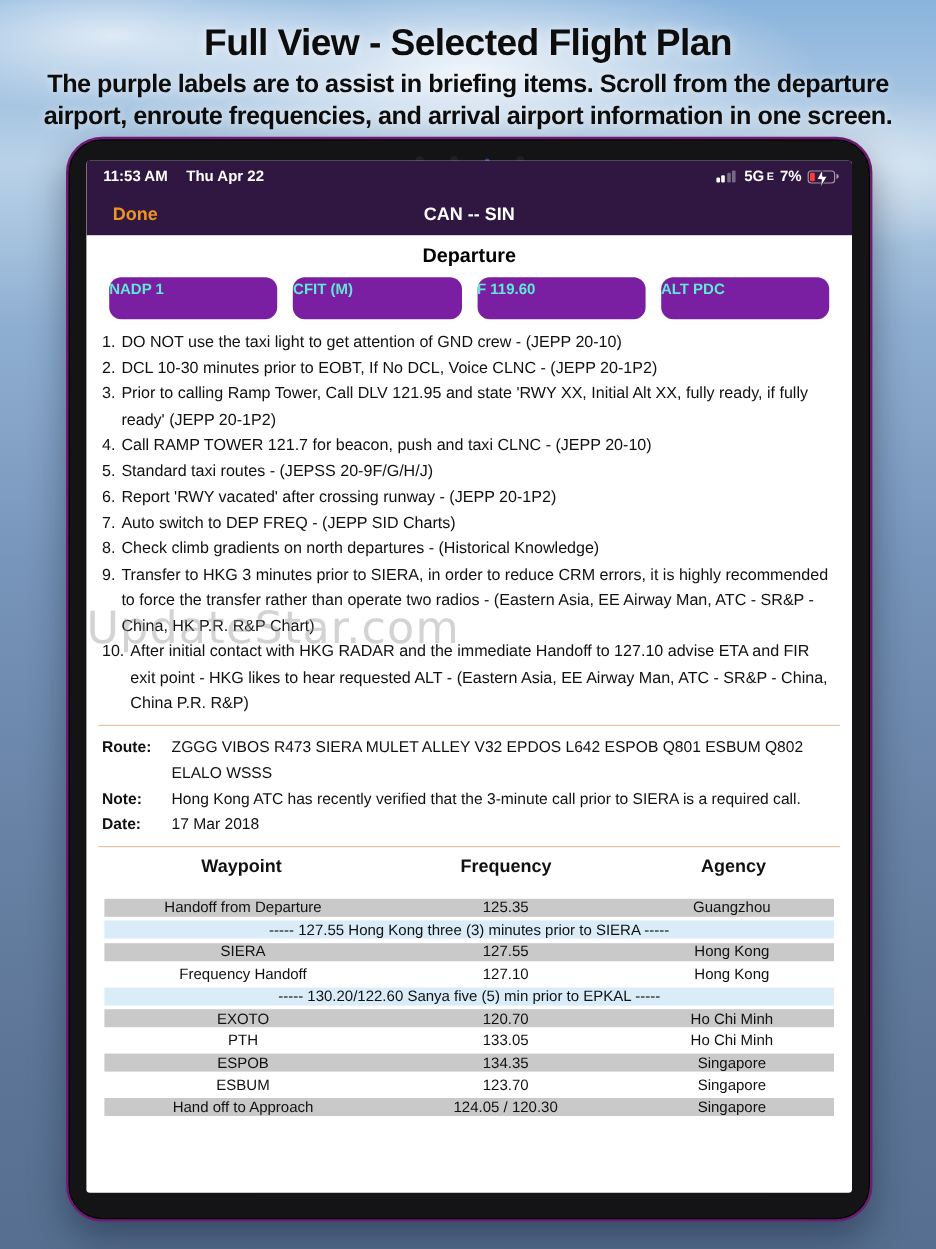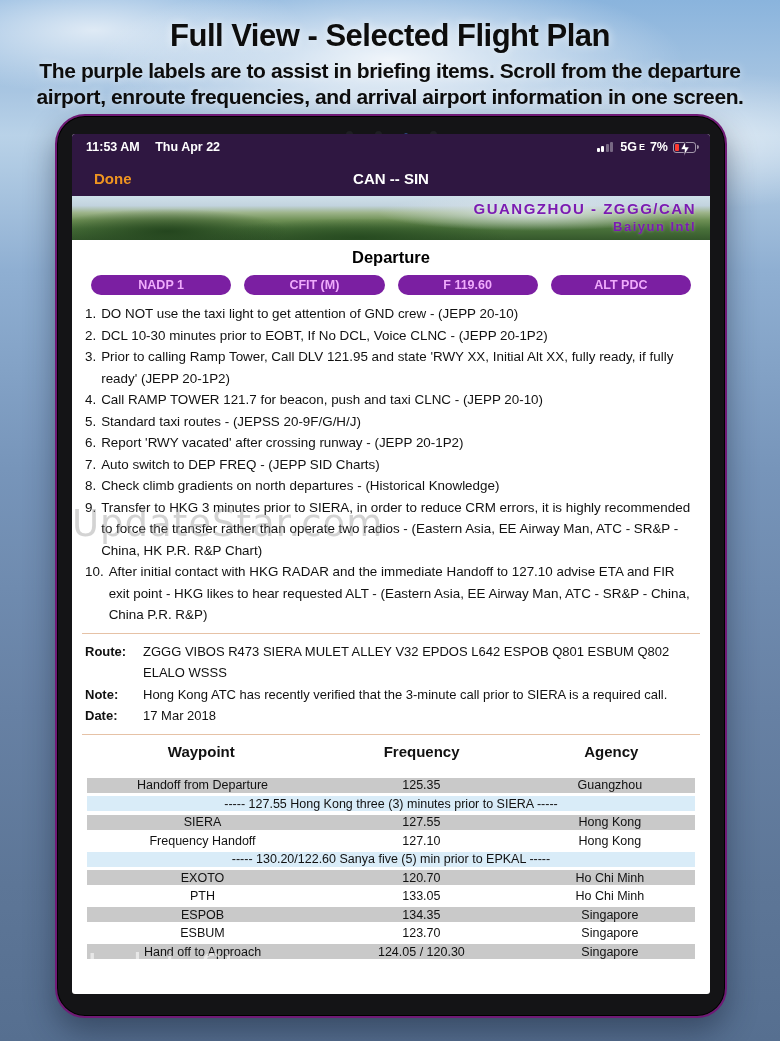--- a/index.html
+++ b/index.html
@@ -74,22 +74,22 @@
       radial-gradient(ellipse 220px 26px at 72% 38%, rgba(224,233,240,0.9), rgba(224,233,240,0) 70%),
       radial-gradient(ellipse 160px 30px at 15% 80%, rgba(28,60,24,0.8), rgba(28,60,24,0) 75%),
       radial-gradient(ellipse 200px 26px at 45% 95%, rgba(36,72,30,0.85), rgba(36,72,30,0) 75%),
       linear-gradient(180deg,#cfe0ea 0%, #c2d3de 22%, #9db48a 38%, #6e9055 55%, #49713a 75%, #35582c 100%);
   }
   
   .content{ padding:0 13px; color:#111; }
   h2.section{ text-align:center; font-size:16.5px; font-weight:bold; color:#000; margin:8px 0 6px; }
   .pills{ display:flex; gap:13px; padding:2px 6px 8px; }
   .pill{
-    flex:1; height:20px; line-height:20px; border-radius:10px; background:#7b1fa2;
-    color:#f0abfc; font-size:12.5px; font-weight:bold; text-align:center; cursor:pointer;
+    flex:1; height:35px; line-height:20px; border-radius:10px; background:#7b1fa2;
+    color:#5eead4; font-size:12.5px; font-weight:bold; cursor:pointer;
   }
   .briefing{ font-size:13.4px; line-height:21.5px; }
   .bitem{ display:flex; }
   .bitem .num{ margin-right:5px; white-space:nowrap; }
   .bitem .btxt{ flex:1; }
   .divider{ height:1px; background:#e6c2a6; margin:7px -3px; }
   .fields{ font-size:13px; line-height:21.5px; }
   .frow{ display:flex; }
   .frow .flabel{ width:58px; font-weight:bold; flex:none; }
   
@@ -146,26 +146,20 @@
             </svg>
         </span>
       </div>
     </div>
 
     <div class="navbar">
       <span class="navtitle">CAN -- SIN</span>
       <span class="done">Done</span>
     </div>
 
-    <div class="banner gz">
-      <div class="banner-text">
-        <div class="bt-title">GUANGZHOU - ZGGG/CAN</div>
-        <div class="bt-sub">Baiyun Intl</div>
-      </div>
-    </div>
 
     <div class="content">
       <h2 class="section">Departure</h2>
       <div class="pills">
           <div class="pill">NADP 1</div>
           <div class="pill">CFIT (M)</div>
           <div class="pill">F 119.60</div>
           <div class="pill">ALT PDC</div>
         </div>
       <div class="briefing">

